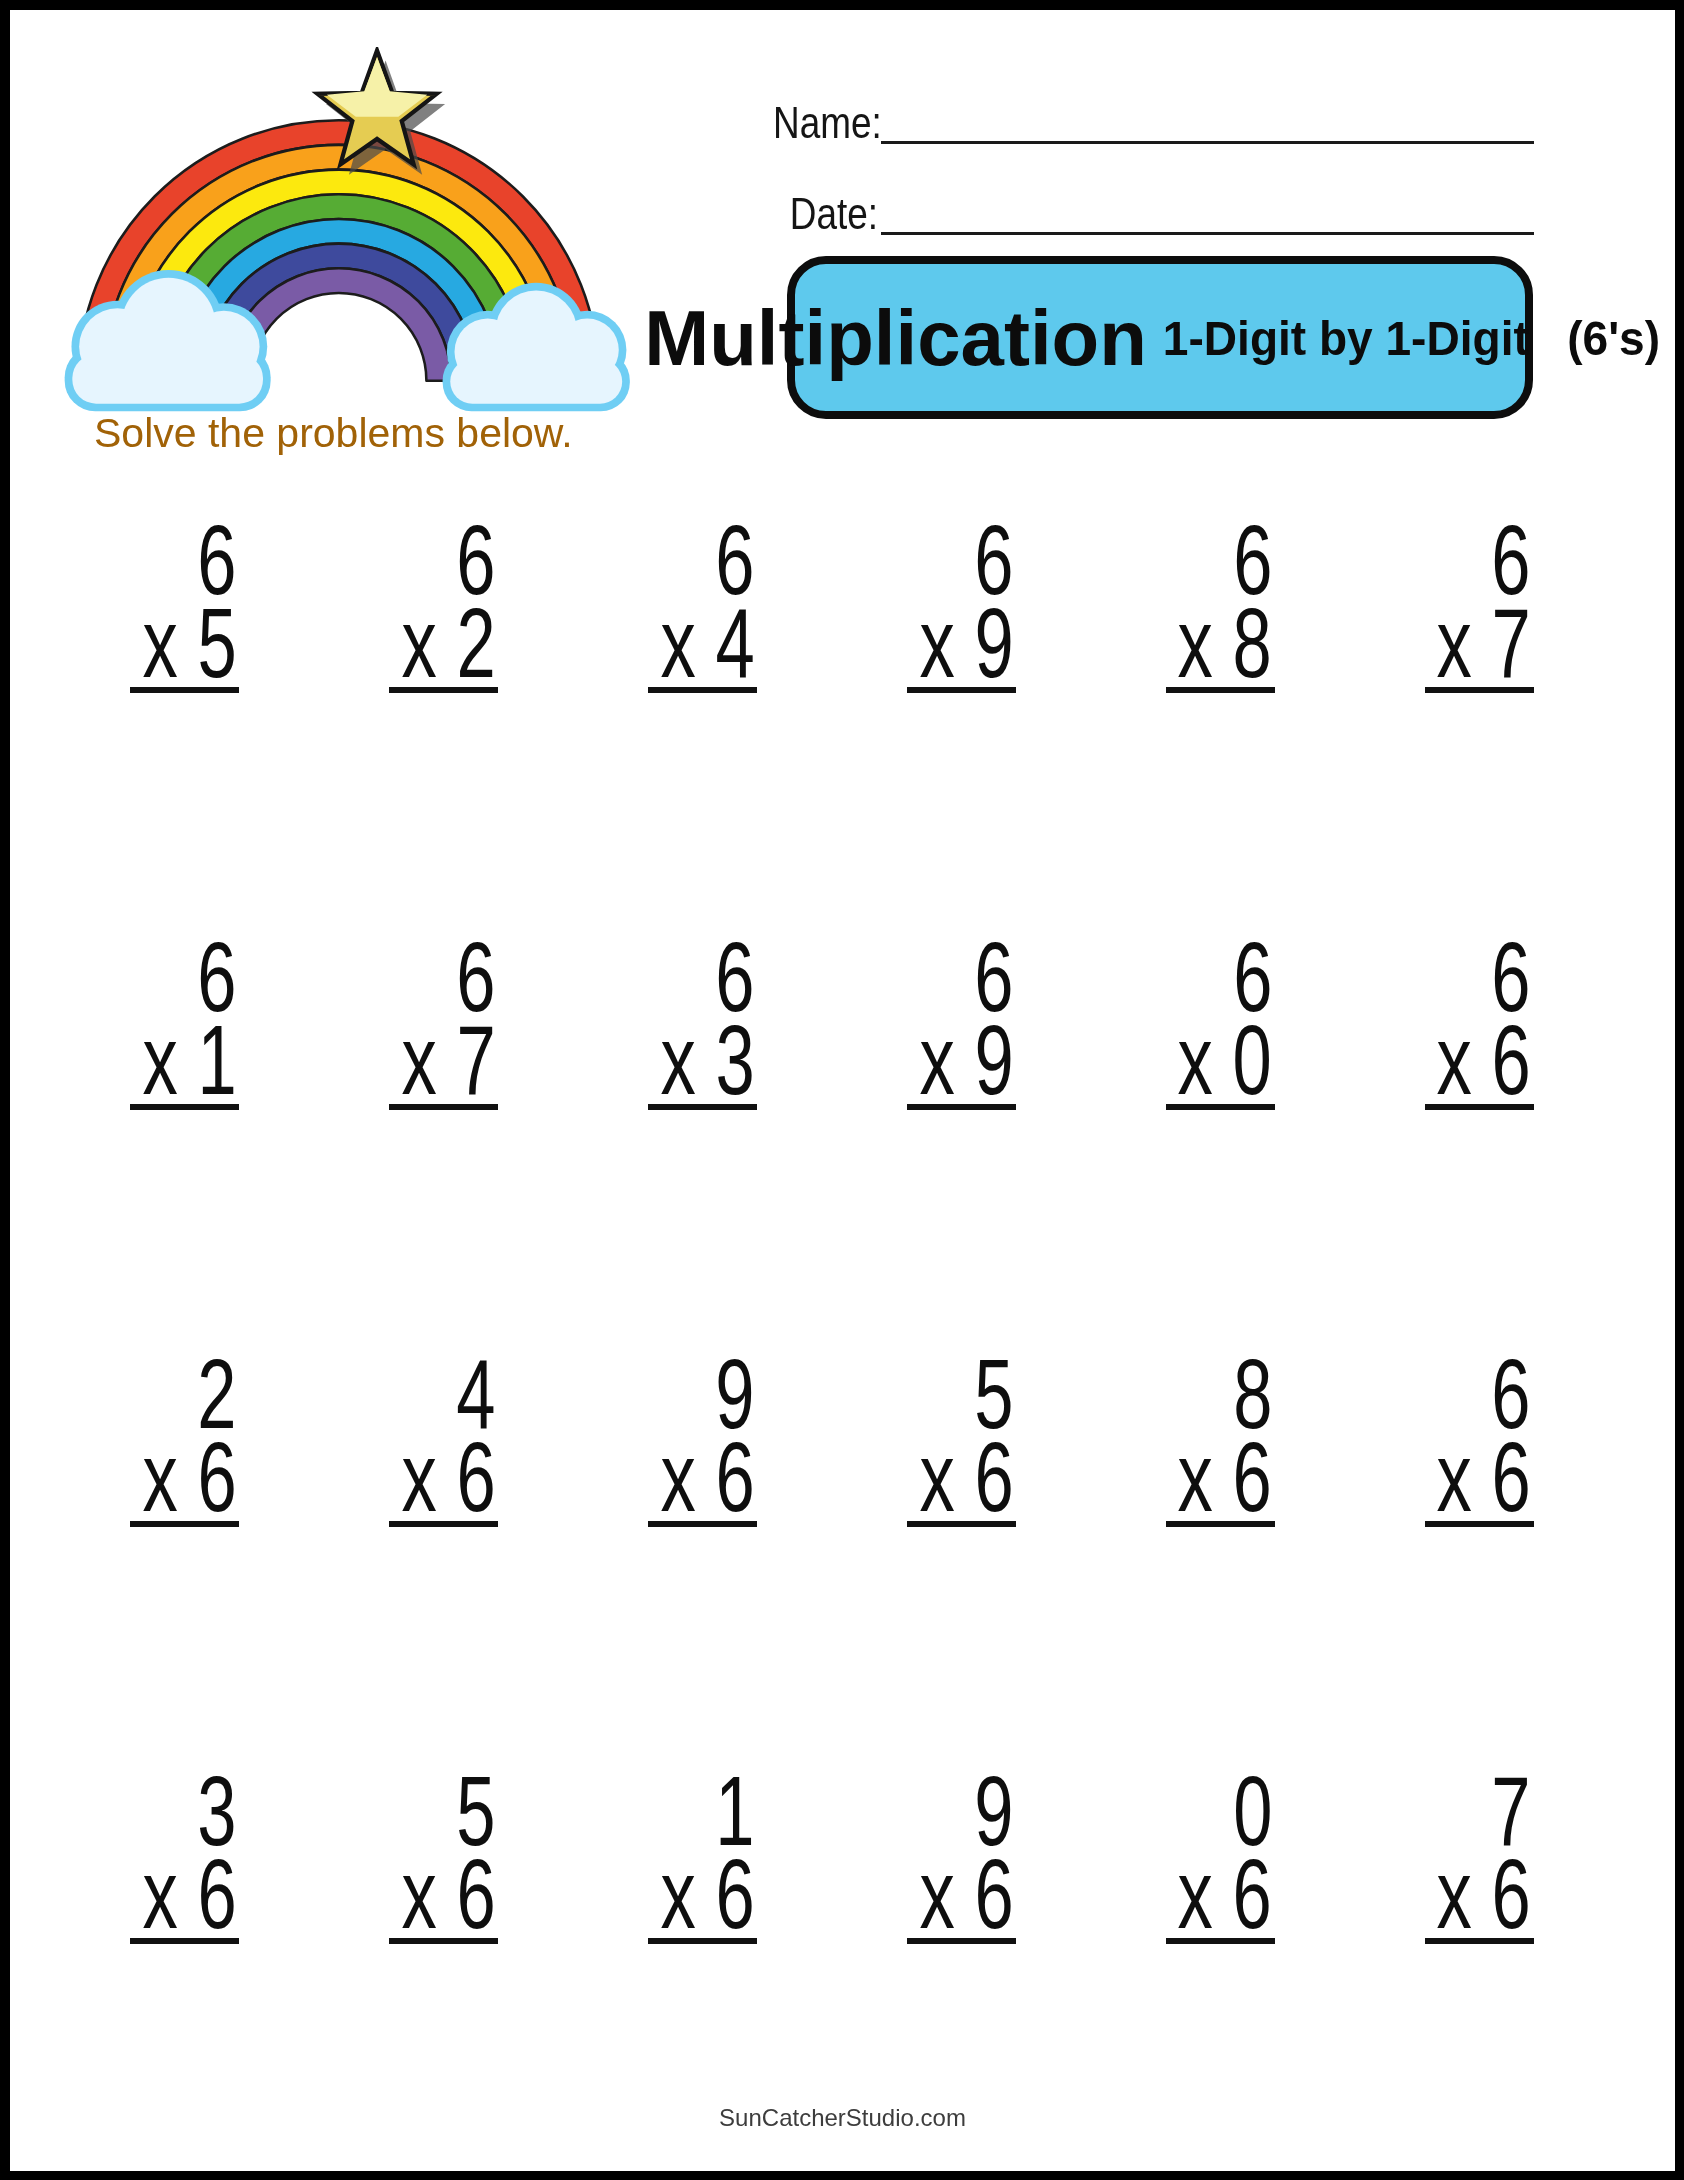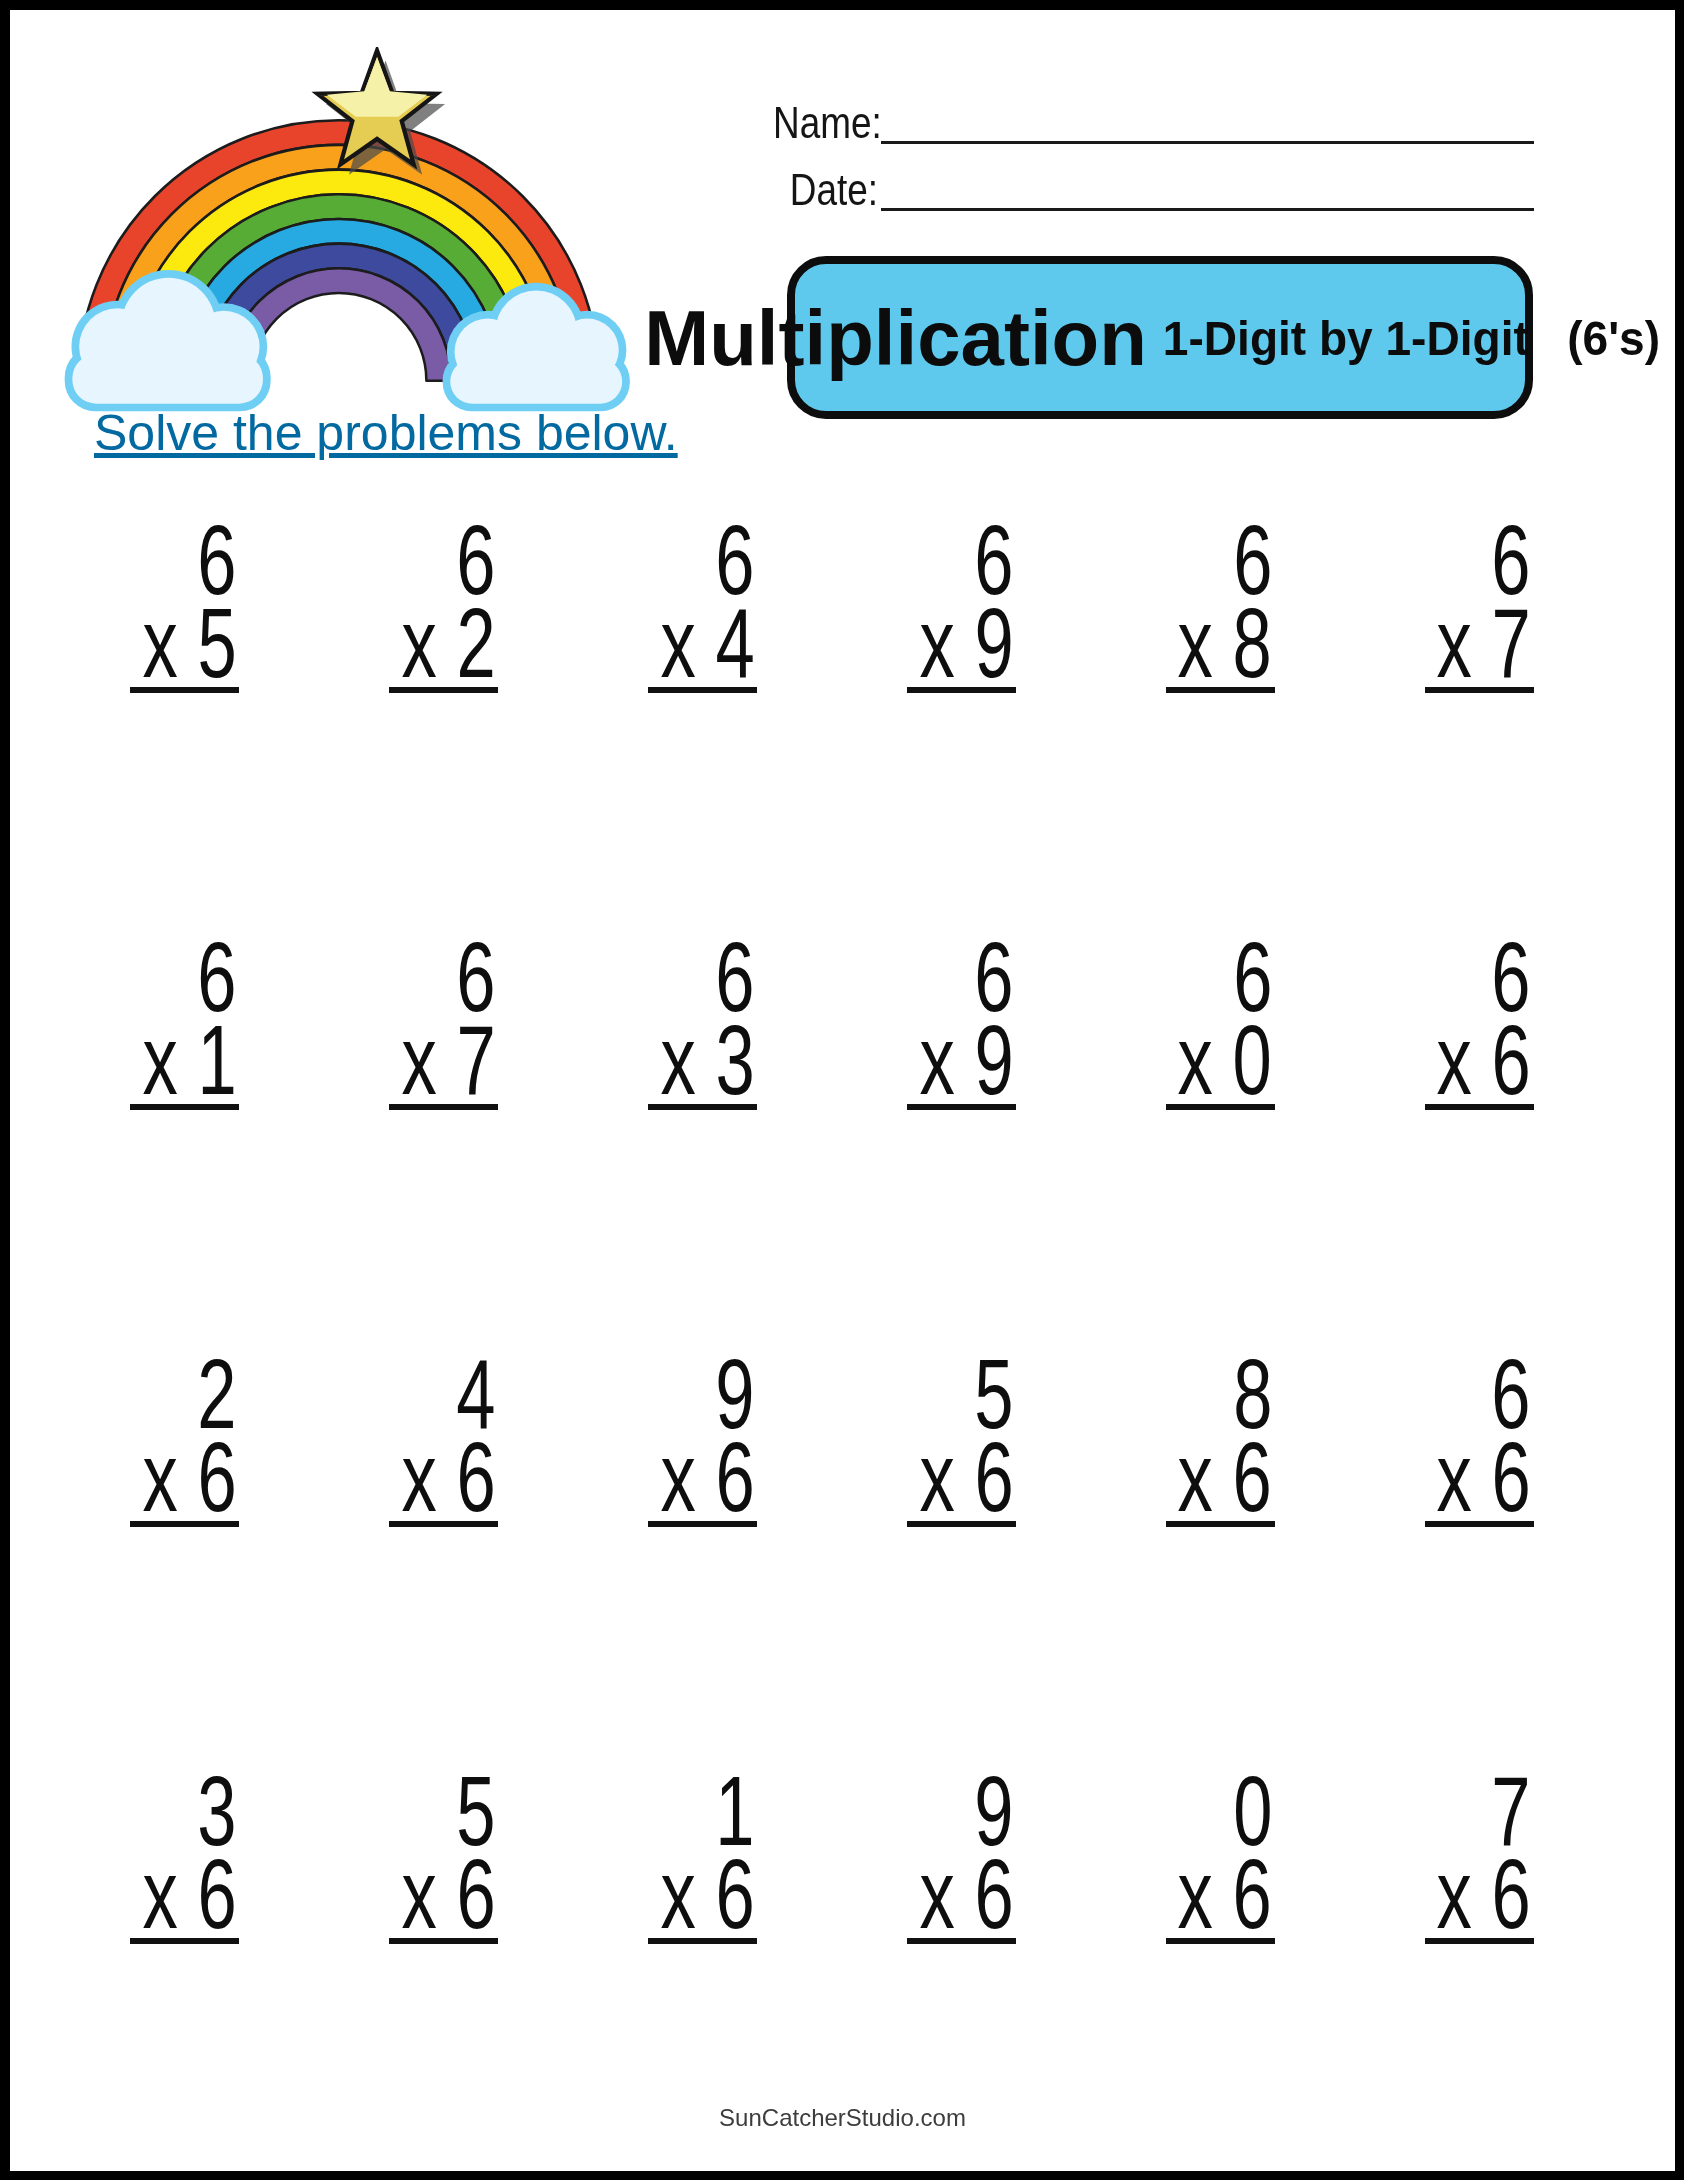--- a/index.html
+++ b/index.html
@@ -27,38 +27,37 @@
     top: 47px;
     width: 588px;
     height: 366px;
   }
 
   
   .instruction {
     position: absolute;
     left: 94px;
     top: 411px;
-    font-size: 50px;
+    font-size: 41px;
     line-height: 44px;
-    color: #0369a1;
-    text-decoration: underline;
+    color: #a16207;
   }
 
   
   .field-row {
     position: absolute;
     left: 750px;
     width: 784px;
     height: 49px;
     display: flex;
     align-items: flex-end;
     gap: 3px;
   }
   .field-row.name { top: 97px; }
-  .field-row.date { top: 164px; }
+  .field-row.date { top: 188px; }
   .field-label {
     display: inline-block;
     width: 128px;
     text-align: right;
     font-size: 45px;
     line-height: 46px;
     color: #151515;
     transform: scaleX(0.82);
     transform-origin: right bottom;
     white-space: nowrap;

